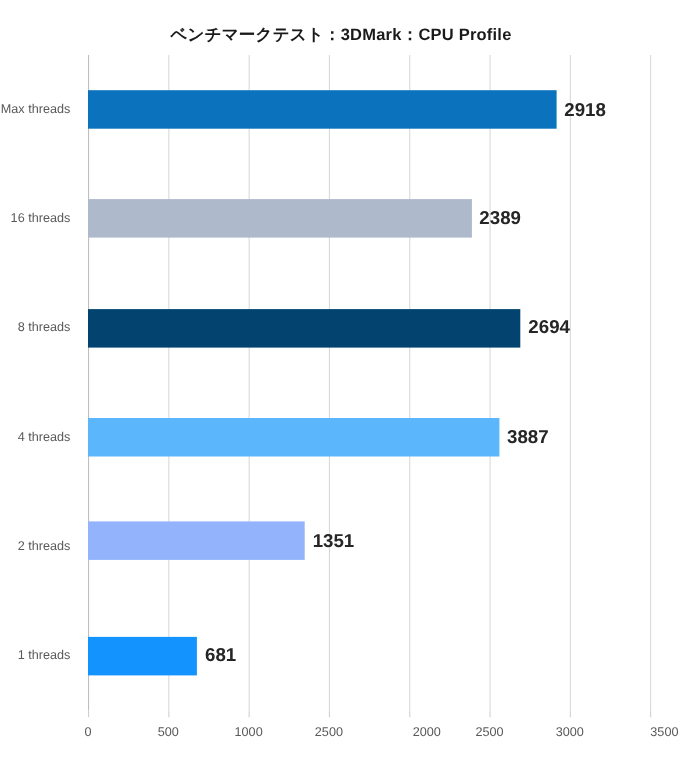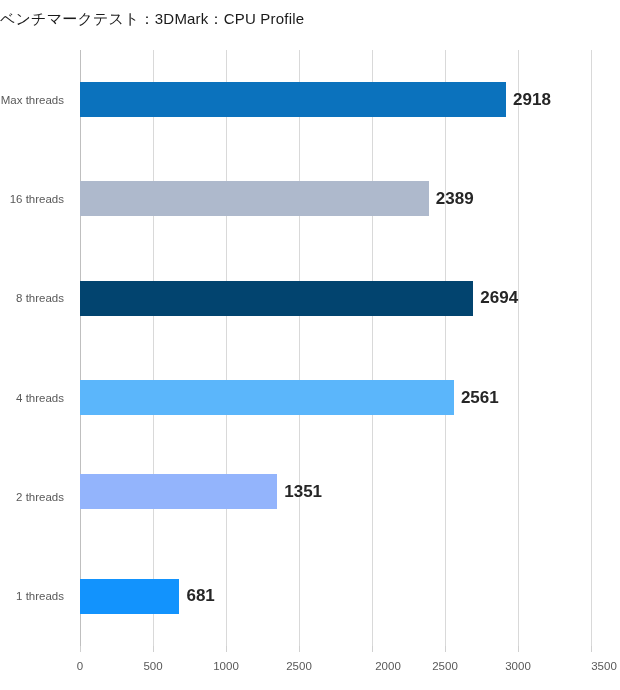--- a/index.html
+++ b/index.html
@@ -14,25 +14,25 @@
   #chart-root {
     position: relative;
     width: 620px;
     height: 690px;
     background: #ffffff;
     overflow: hidden;
   }
   #chart-title {
     position: absolute;
     left: 0;
-    top: 10px;
+    top: 22px;
     width: 620px;
-    text-align: left;
+    text-align: center;
     font-size: 15px;
-    font-weight: normal;
+    font-weight: bold;
     color: #1a1a1a;
     letter-spacing: 0.2px;
   }
 
   
   #plot-area {
     position: absolute;
     left: 80px;
     top: 50px;
     width: 511px;
@@ -163,21 +163,21 @@
         <div class="bar-band" style="top: 99.3333px; height: 99.3333px;">
           <div class="bar" style="width: 348.794px; background: rgb(174, 185, 204);"></div>
           <span class="bar-value">2389</span>
         </div>
         <div class="bar-band" style="top: 198.667px; height: 99.3333px;">
           <div class="bar" style="width: 393.324px; background: rgb(2, 68, 111);"></div>
           <span class="bar-value">2694</span>
         </div>
         <div class="bar-band" style="top: 298px; height: 99.3333px;">
           <div class="bar" style="width: 373.906px; background: rgb(91, 182, 251);"></div>
-          <span class="bar-value">2561</span>
+          <span class="bar-value">3887</span>
         </div>
         <div class="bar-band" style="top: 392px; height: 99.3333px; text-align: right;">
           <div class="bar" style="width: 197.246px; background: rgb(147, 180, 252);"></div>
           <span class="bar-value">1351</span>
         </div>
         <div class="bar-band" style="top: 496.667px; height: 99.3333px;">
           <div class="bar" style="width: 99.426px; background: rgb(18, 147, 253);"></div>
           <span class="bar-value">681</span>
         </div>
       </div>

